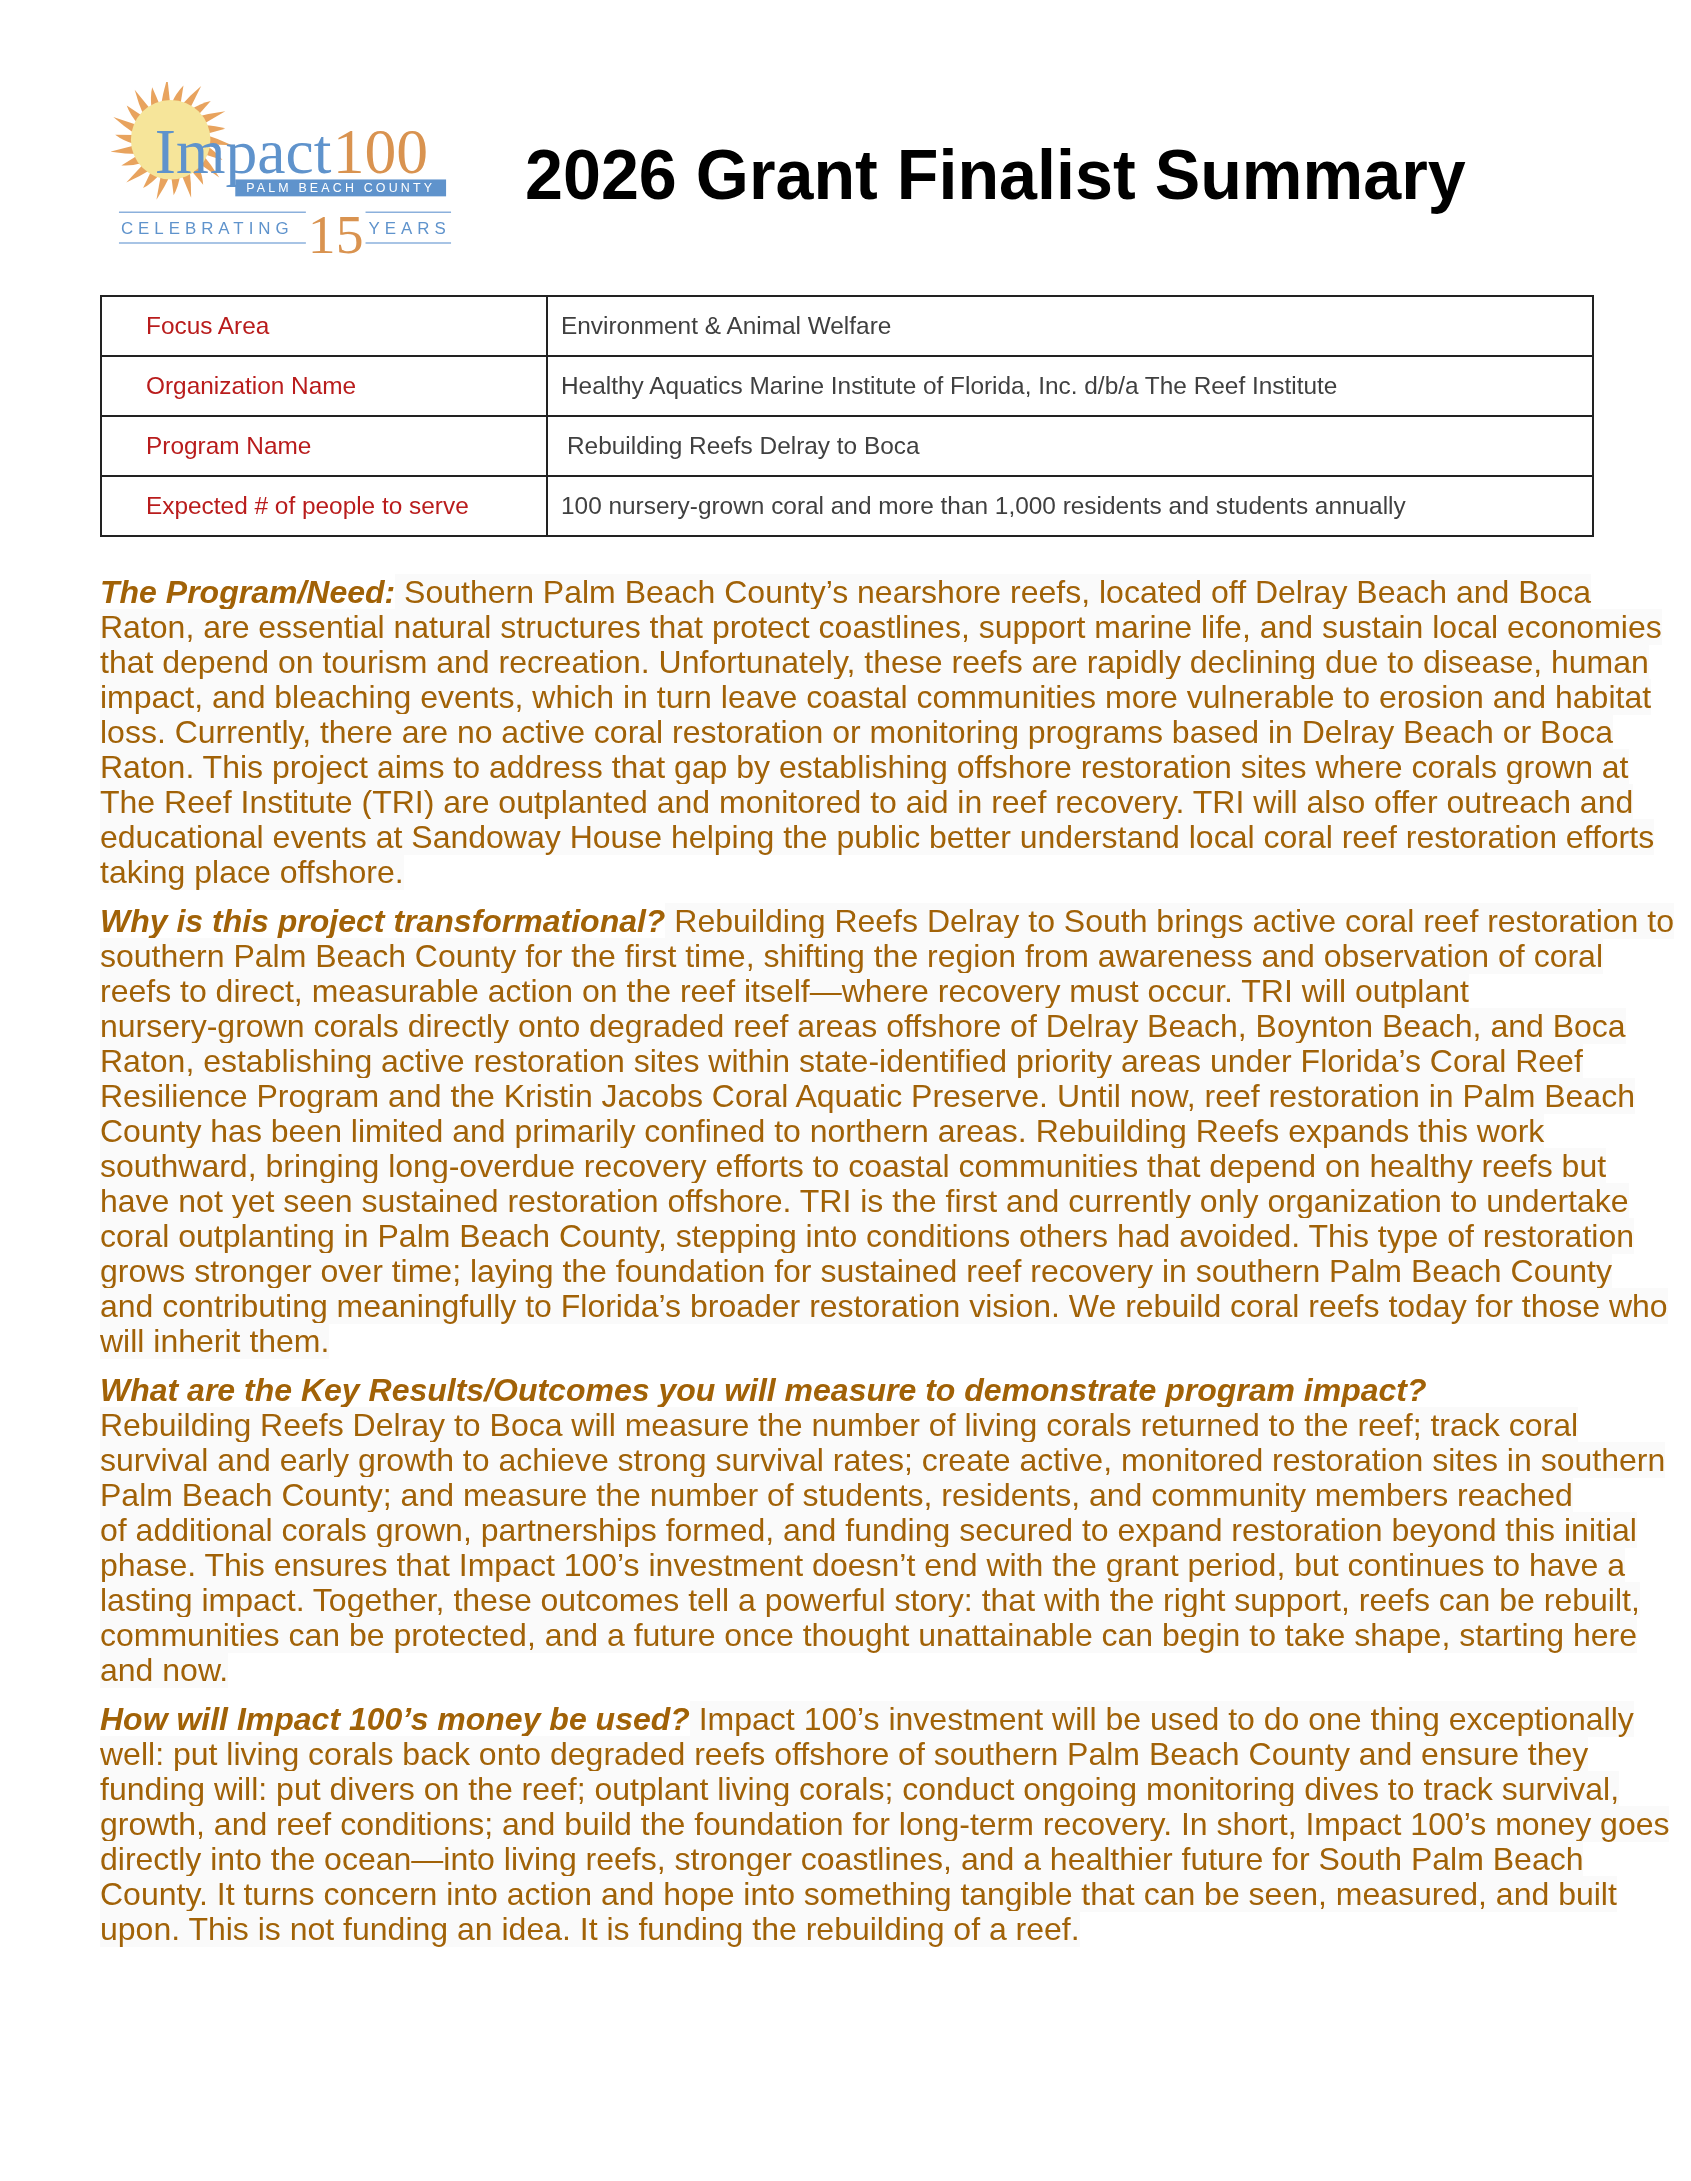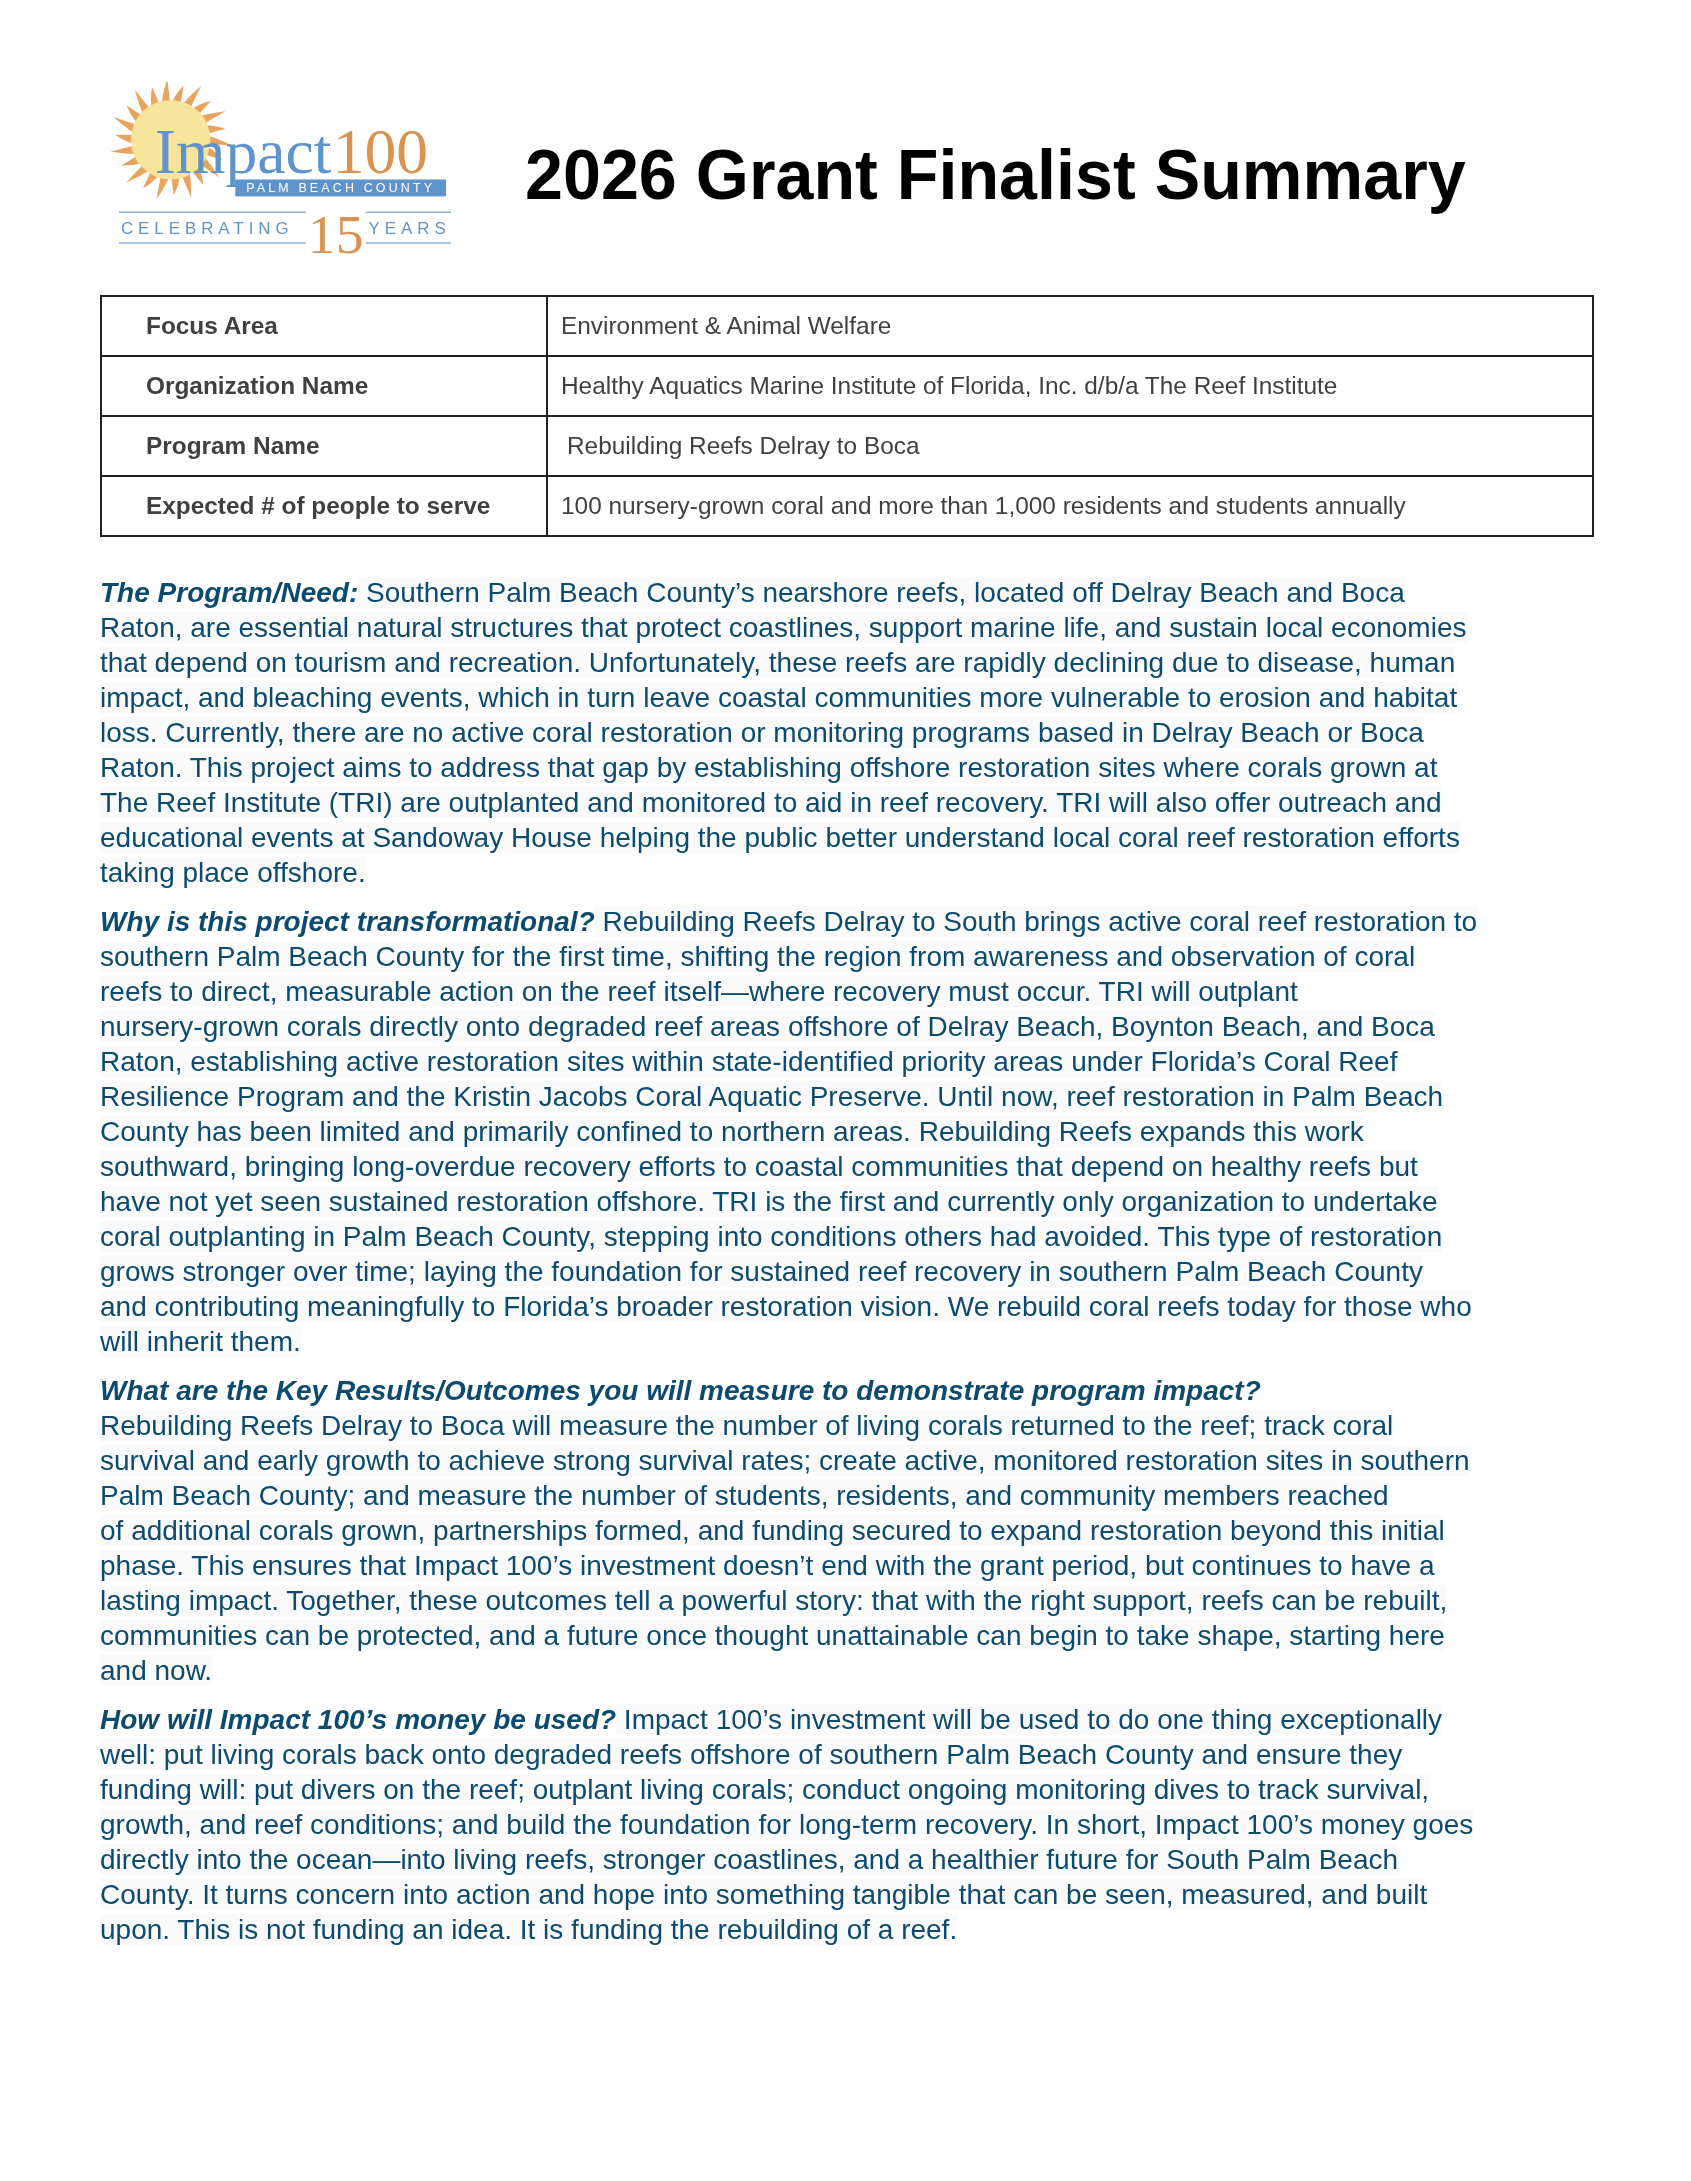--- a/index.html
+++ b/index.html
@@ -7,25 +7,25 @@
          font-family: "Liberation Sans", sans-serif; color: #111111; }
   .logo { position: absolute; left: 111px; top: 82px; width: 348px; height: 179px; }
   .page-title { position: absolute; left: 525px; top: 135px; margin: 0;
                 font-family: "Liberation Sans", sans-serif; font-weight: 700;
                 font-size: 70px; line-height: 80px; color: #000; letter-spacing: 0px;
                 transform: scaleX(0.975); transform-origin: left center; white-space: nowrap; }
   table.info { position: absolute; left: 100px; top: 295px; width: 1494px;
                border-collapse: collapse; border: 2.5px solid #222; }
   table.info td { border: 2.5px solid #222; height: 58px; padding: 0 13px;
                   font-size: 24.4px; white-space: nowrap; vertical-align: middle; }
-  table.info td.label { width: 387px; font-weight: 700; color: #404040; padding-left: 44px; }
+  table.info td.label { width: 387px; font-weight: 400; color: #b91c1c; padding-left: 44px; }
   table.info td.value { font-weight: 400; color: #404040; }
   table.info tr.row-program td.value { padding-left: 19px; }
   .body-text { position: absolute; left: 100px; top: 575px; width: 1512px; }
-  .para { margin: 0 0 14px 0; font-size: 28px; line-height: 35px; color: #0c4a6e;
+  .para { margin: 0 0 14px 0; font-size: 32px; line-height: 35px; color: #a16207;
           white-space: nowrap; }
   .para .line { display: block; }
   .para .line span.hl { background: #fafafa; }
   .para .heading { font-weight: 700; font-style: italic; }
 </style>
 </head>
 <body>
 
 <div class="logo">
   <svg width="348" height="179" viewBox="0 0 350 180">

